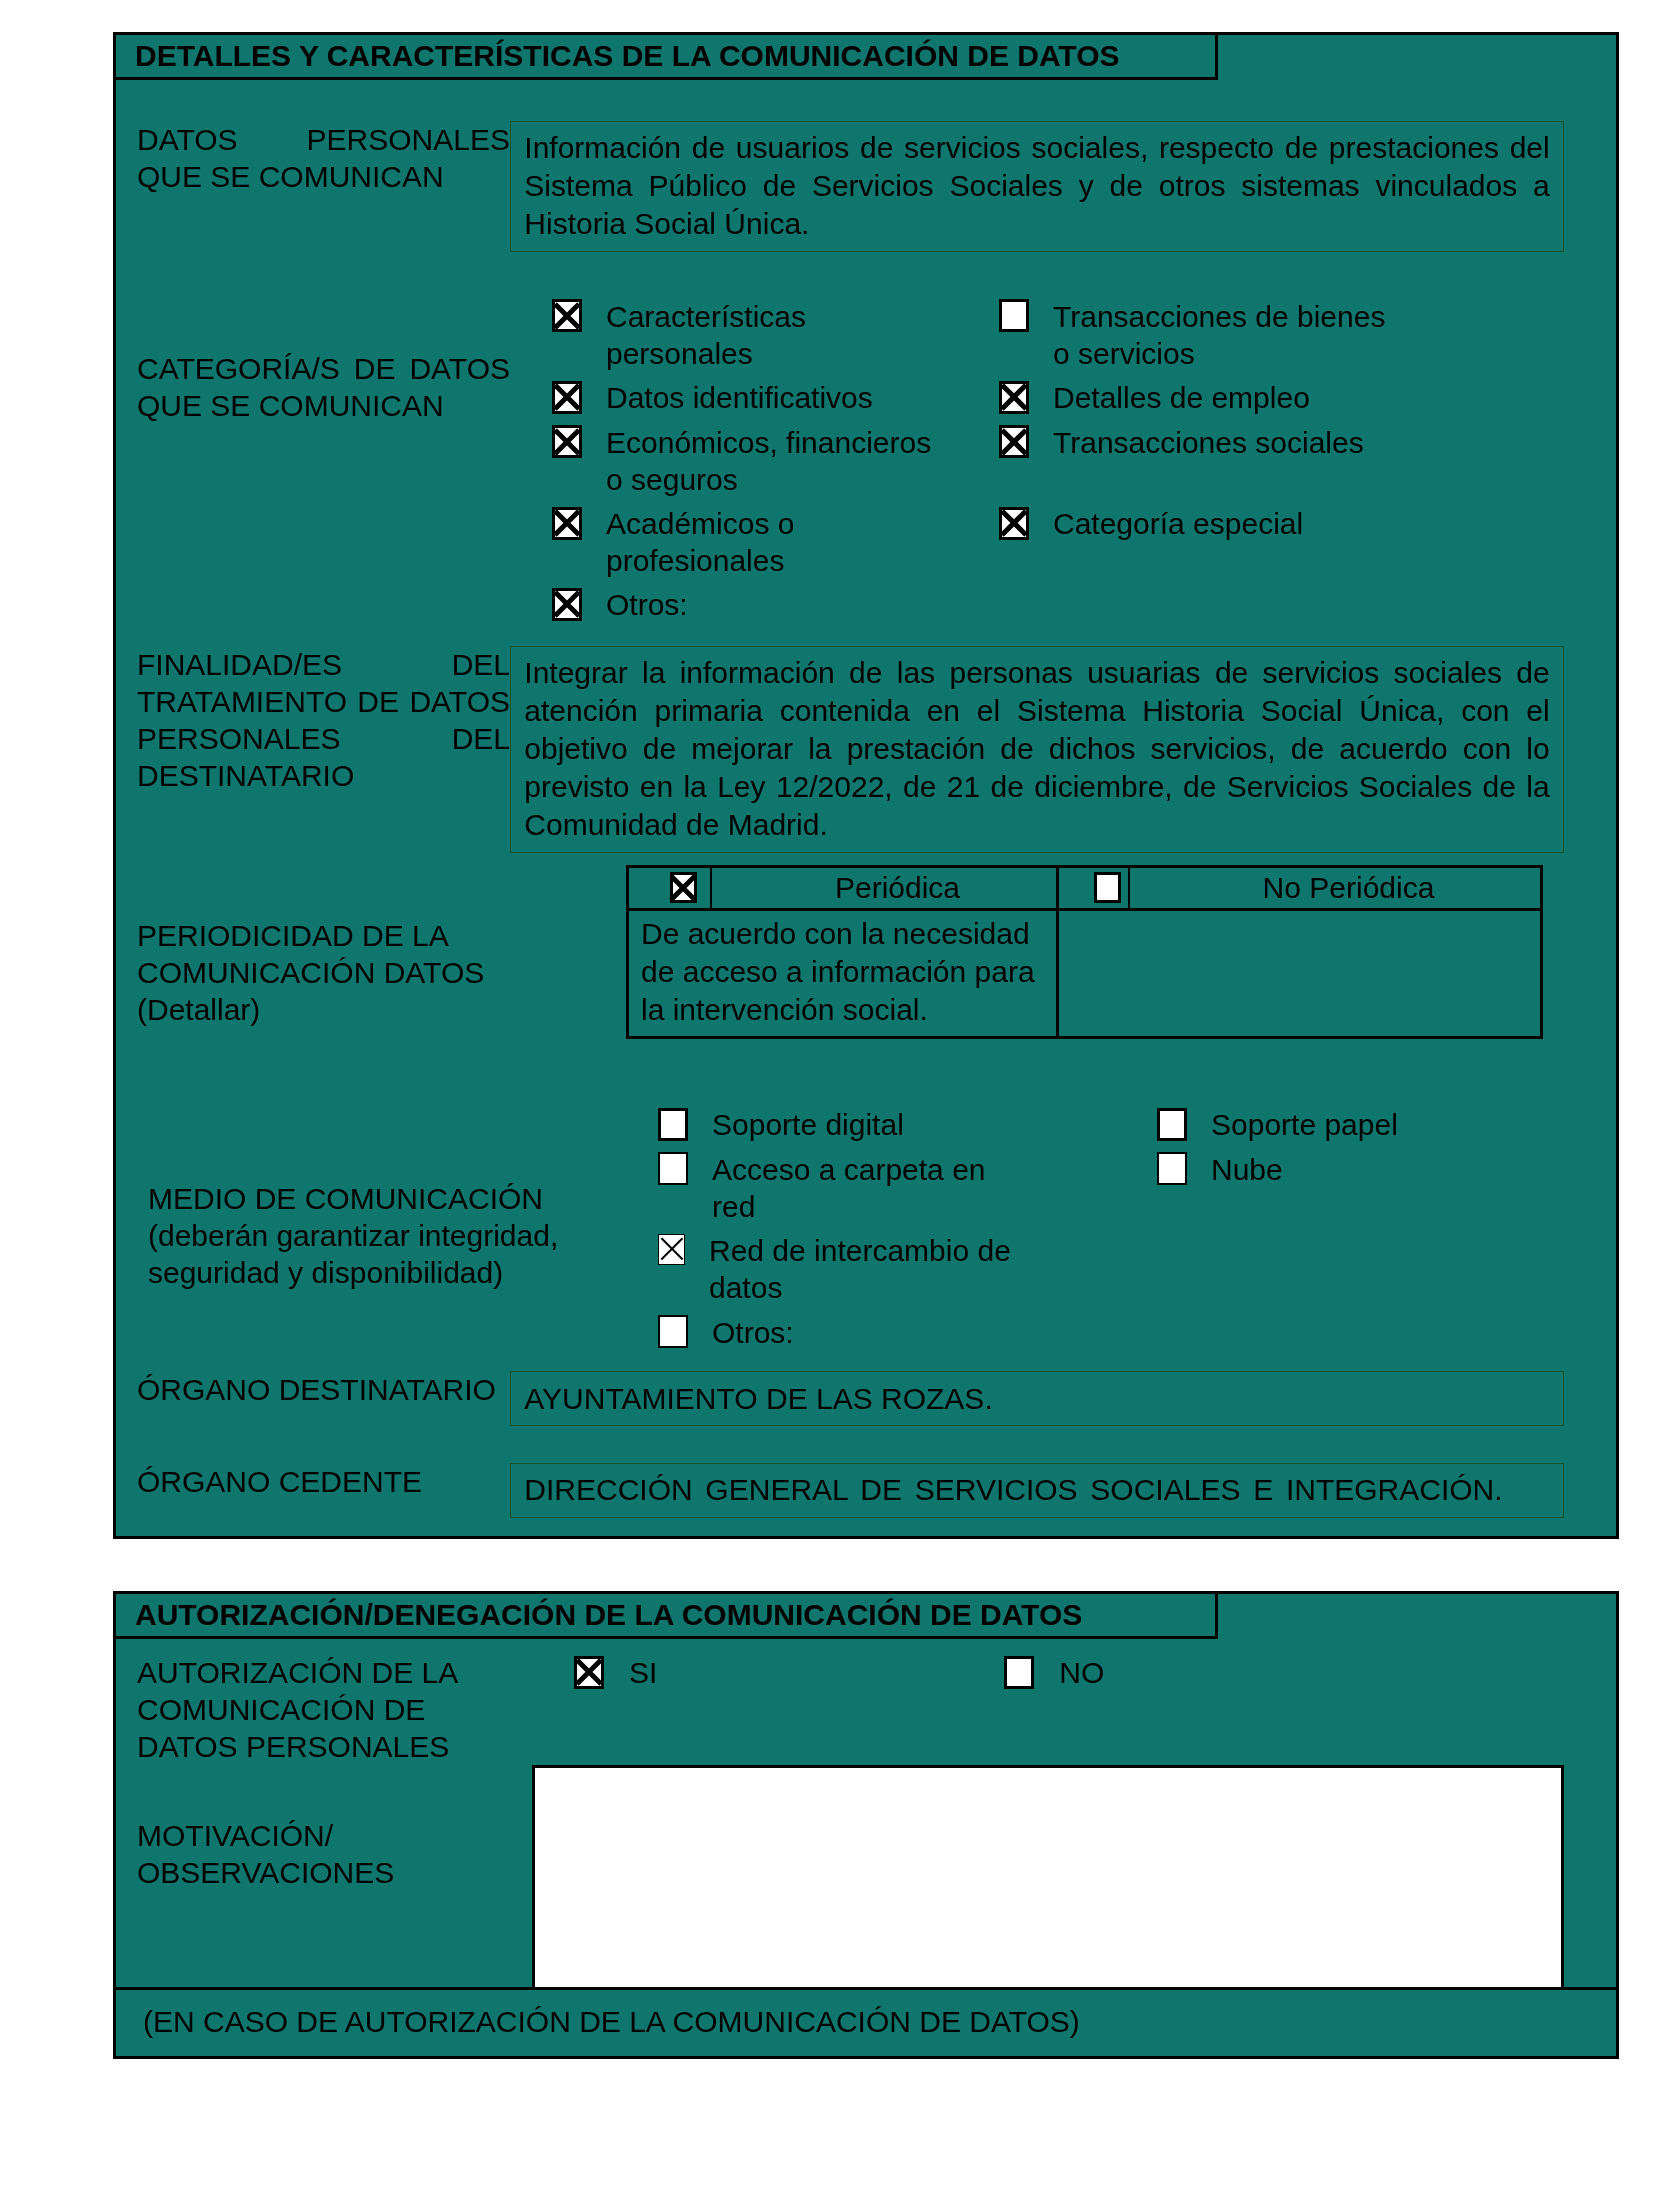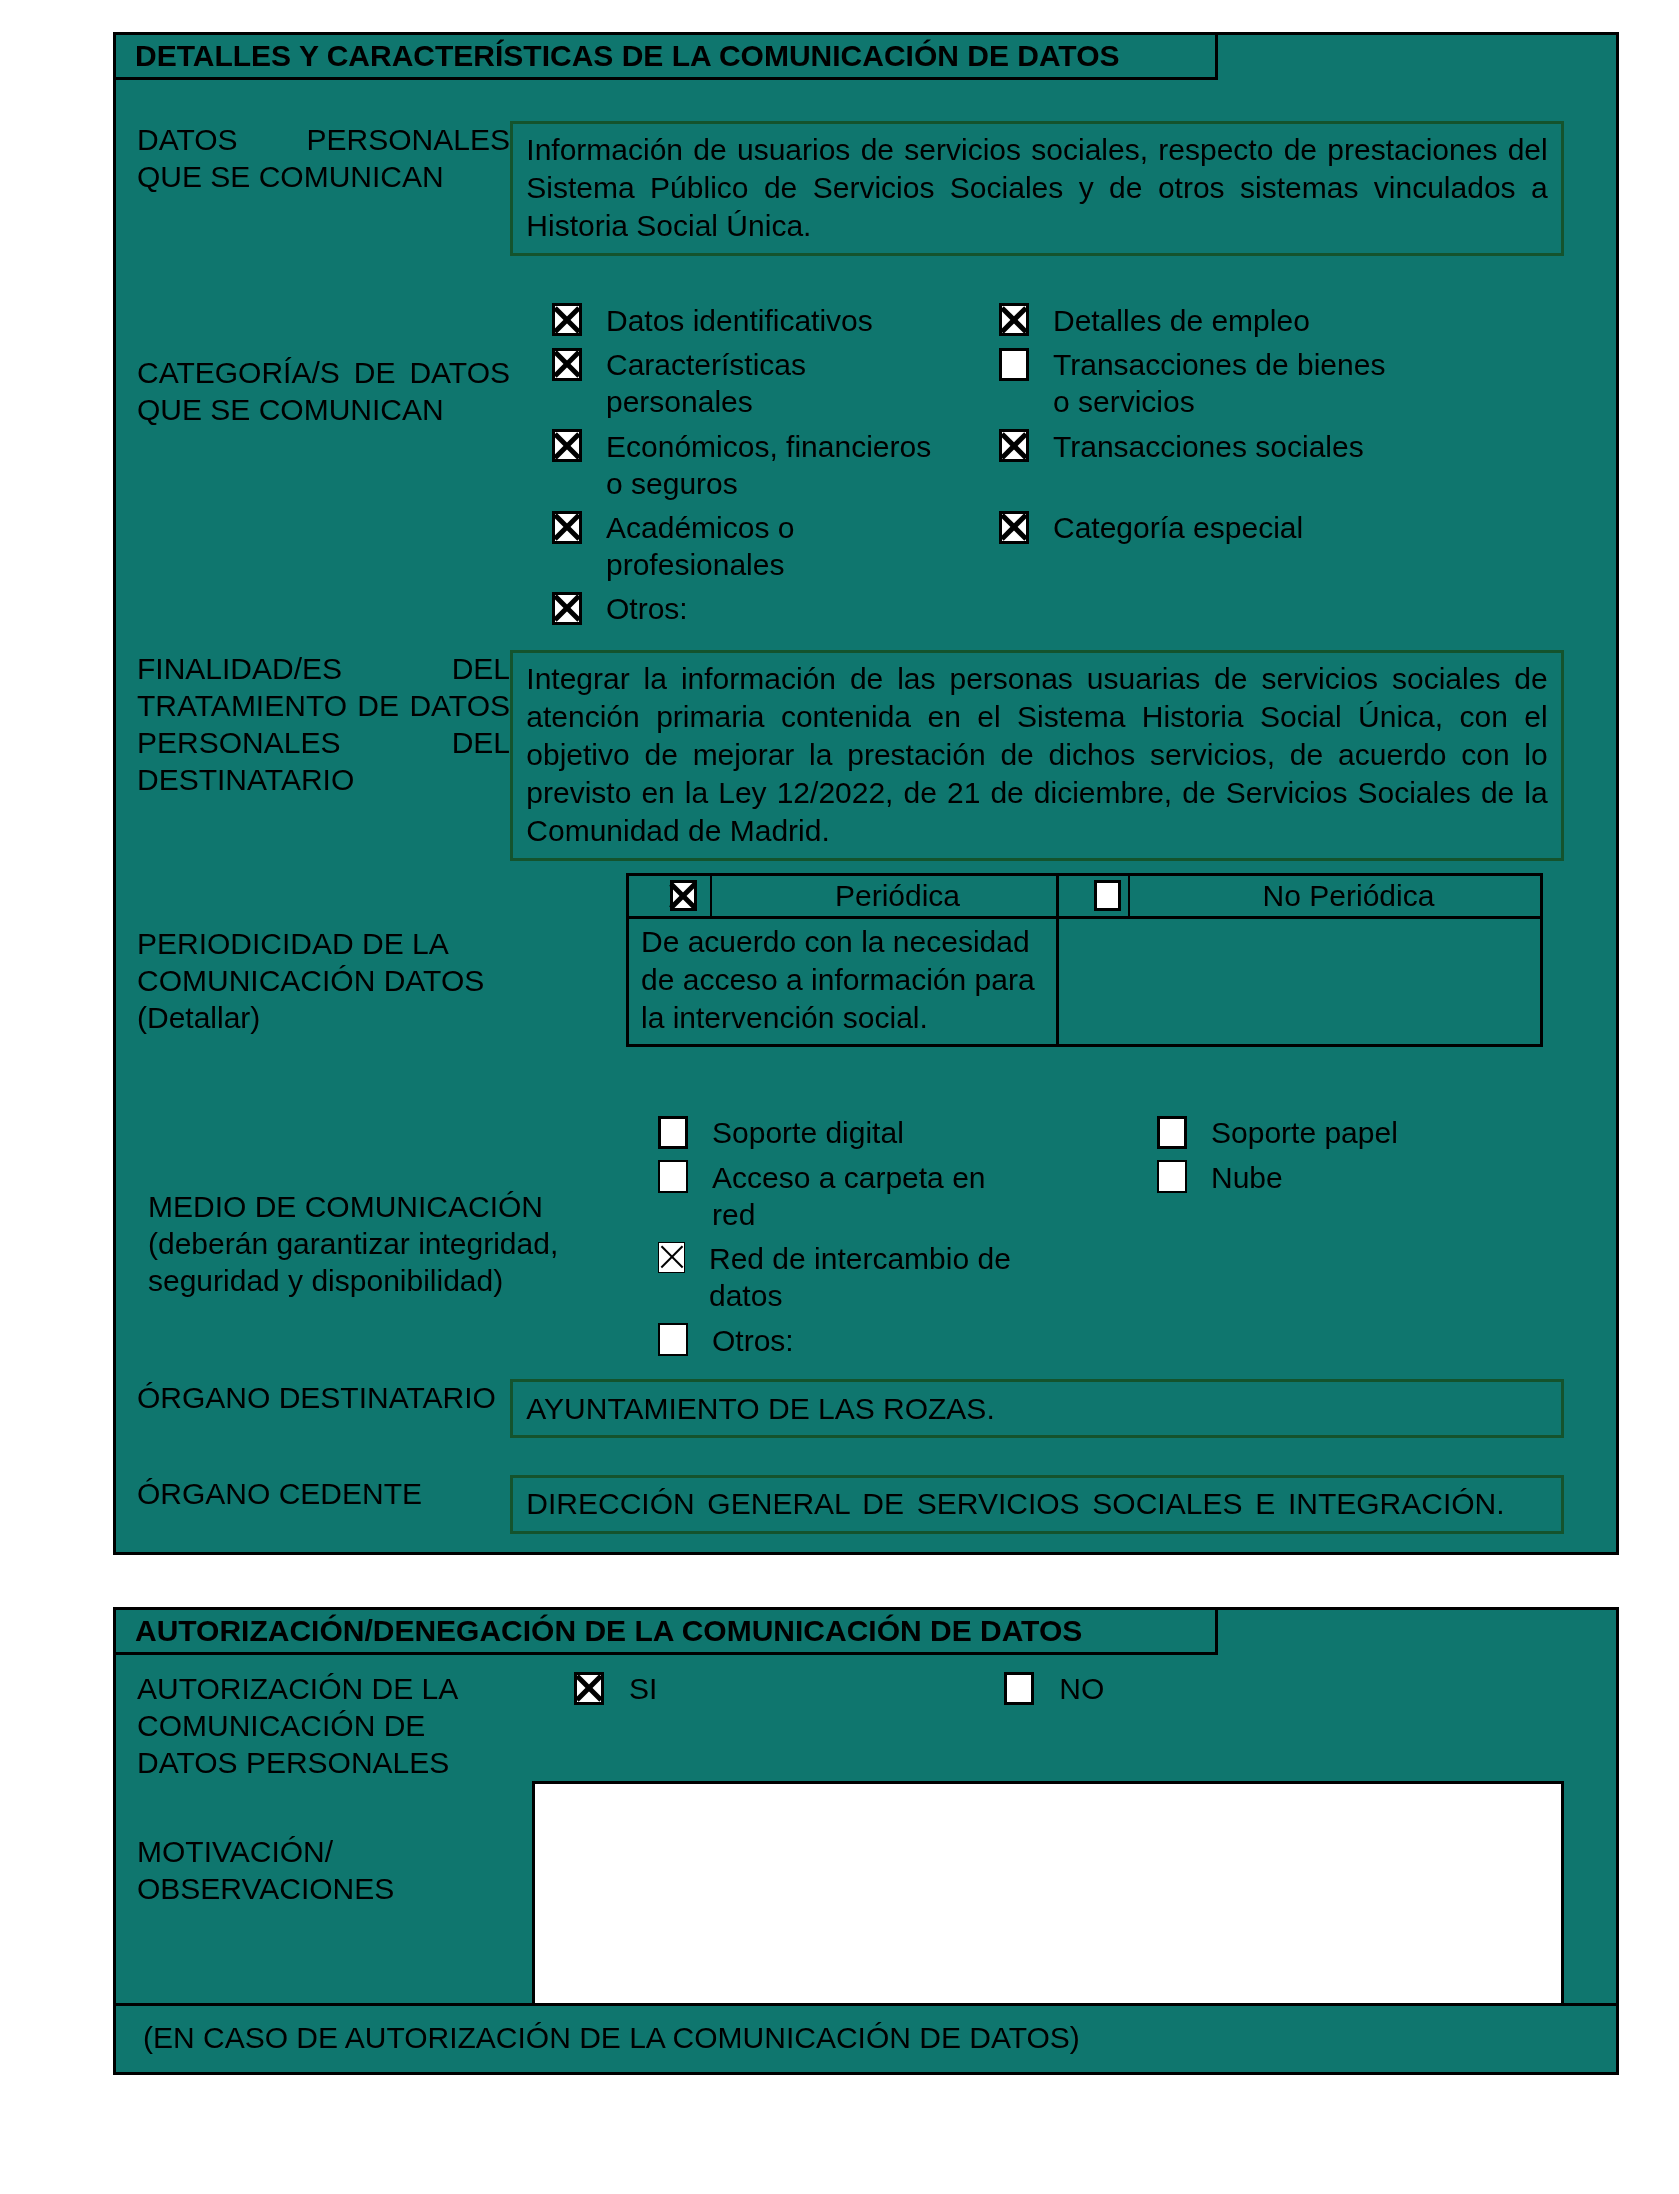--- a/index.html
+++ b/index.html
@@ -19,21 +19,21 @@
   .box-body { padding: 41px 52px 18px 21px; }
   .sec2-body { padding: 15px 52px 0 21px; }
 
   .frow { display: flex; align-items: flex-start; }
   .frow.center { align-items: flex-start; }
   .flabel { width: 373px; flex: none; line-height: 37px; }
   .flabel.wide { width: 473px; }
   .just { text-align: justify; }
   .fcontent { flex: 1; min-width: 0; }
 
-  .vbox { border: 3px solid #14532d; padding: 7.4px 13.3px; line-height: 38px; text-align: justify; }
+  .vbox { border: 1px solid #14532d; padding: 7.4px 13.3px; line-height: 38px; text-align: justify; }
   .caps-just { word-spacing: 4.4px; }
 
   .mb-r1 { margin-bottom: 46px; }
   .mb-r2 { margin-bottom: 15px; }
   .mb-r3 { margin-bottom: 12px; }
   .mb-r4 { margin-bottom: 67px; }
   .mb-r5 { margin-bottom: 13.3px; }
   .mb-r6 { margin-bottom: 37px; }
 
   .pad-top-70 { padding-top: 52px; }
@@ -117,35 +117,35 @@
       </div>
     </div>
 
     <div class="frow mb-r2">
       <div class="flabel just pad-top-70">CATEGORÍA/S DE DATOS QUE SE COMUNICAN</div>
       <div class="fcontent">
         <div class="optgrid">
           <div class="optrow">
             <div class="opt opt-left">
               <span class="cb" data-checked="true"></span>
-              <span class="opt-label">Datos identificativos</span>
-            </div>
-            <div class="opt opt-right">
-              <span class="cb" data-checked="true"></span>
-              <span class="opt-label">Detalles de empleo</span>
-            </div>
-          </div>
-          <div class="optrow">
-            <div class="opt opt-left">
-              <span class="cb" data-checked="true"></span>
               <span class="opt-label">Características personales</span>
             </div>
             <div class="opt opt-right">
               <span class="cb mid" data-checked="false"></span>
               <span class="opt-label">Transacciones de bienes o servicios</span>
+            </div>
+          </div>
+          <div class="optrow">
+            <div class="opt opt-left">
+              <span class="cb" data-checked="true"></span>
+              <span class="opt-label">Datos identificativos</span>
+            </div>
+            <div class="opt opt-right">
+              <span class="cb" data-checked="true"></span>
+              <span class="opt-label">Detalles de empleo</span>
             </div>
           </div>
           <div class="optrow">
             <div class="opt opt-left">
               <span class="cb" data-checked="true"></span>
               <span class="opt-label">Económicos, financieros o seguros</span>
             </div>
             <div class="opt opt-right">
               <span class="cb" data-checked="true"></span>
               <span class="opt-label">Transacciones sociales</span>

